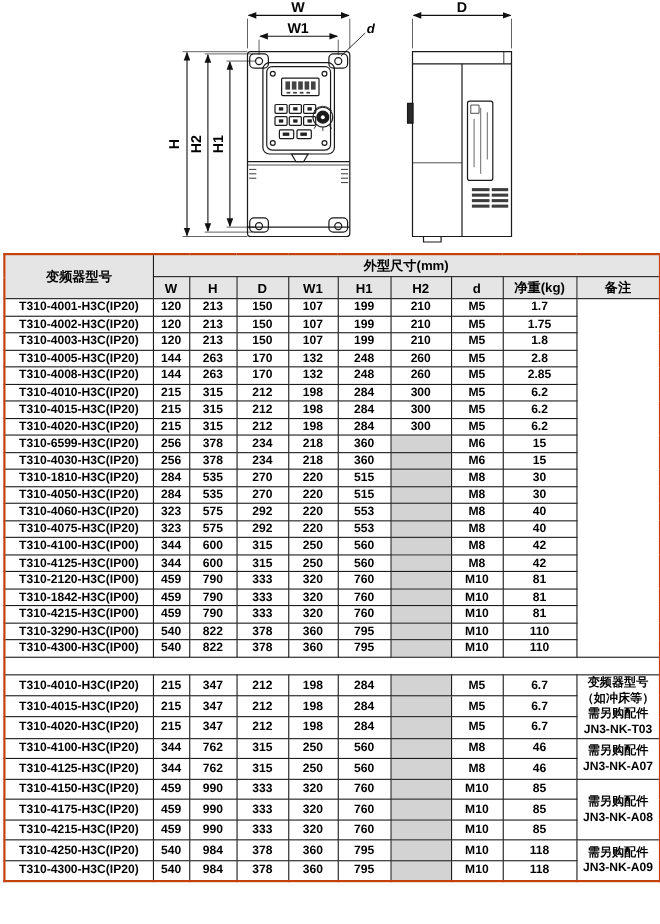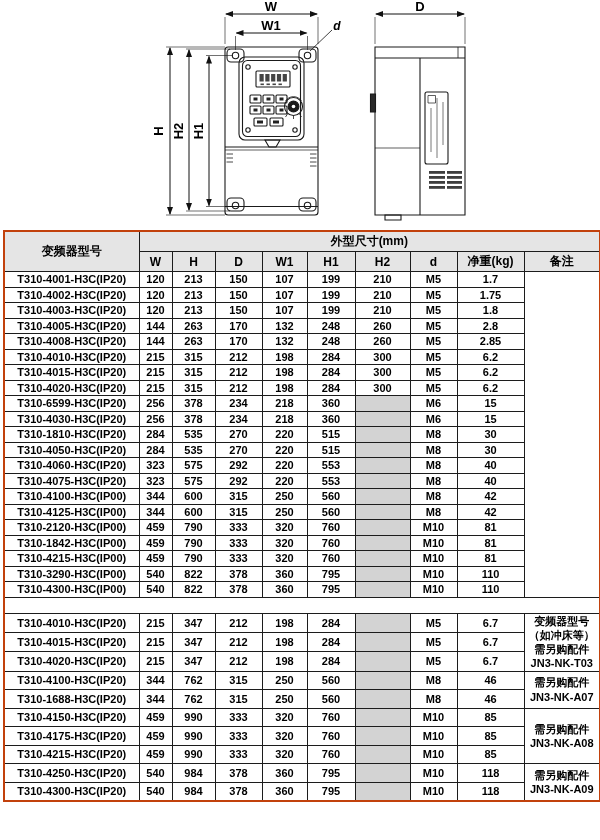--- a/index.html
+++ b/index.html
@@ -511,21 +511,21 @@
           <td>560</td>
           <td class="gray"></td>
           <td>M8</td>
           <td>46</td>
           <td rowspan="2" class="remark">
             <div>需另购配件</div>
             <div>JN3-NK-A07</div>
           </td>
         </tr>
         <tr class="sec2">
-          <td class="model">T310-1688-H3C(IP20)</td>
+          <td class="model">T310-4125-H3C(IP20)</td>
           <td>344</td>
           <td>762</td>
           <td>315</td>
           <td>250</td>
           <td>560</td>
           <td class="gray"></td>
           <td>M8</td>
           <td>46</td>
         </tr>
         <tr class="sec2">

